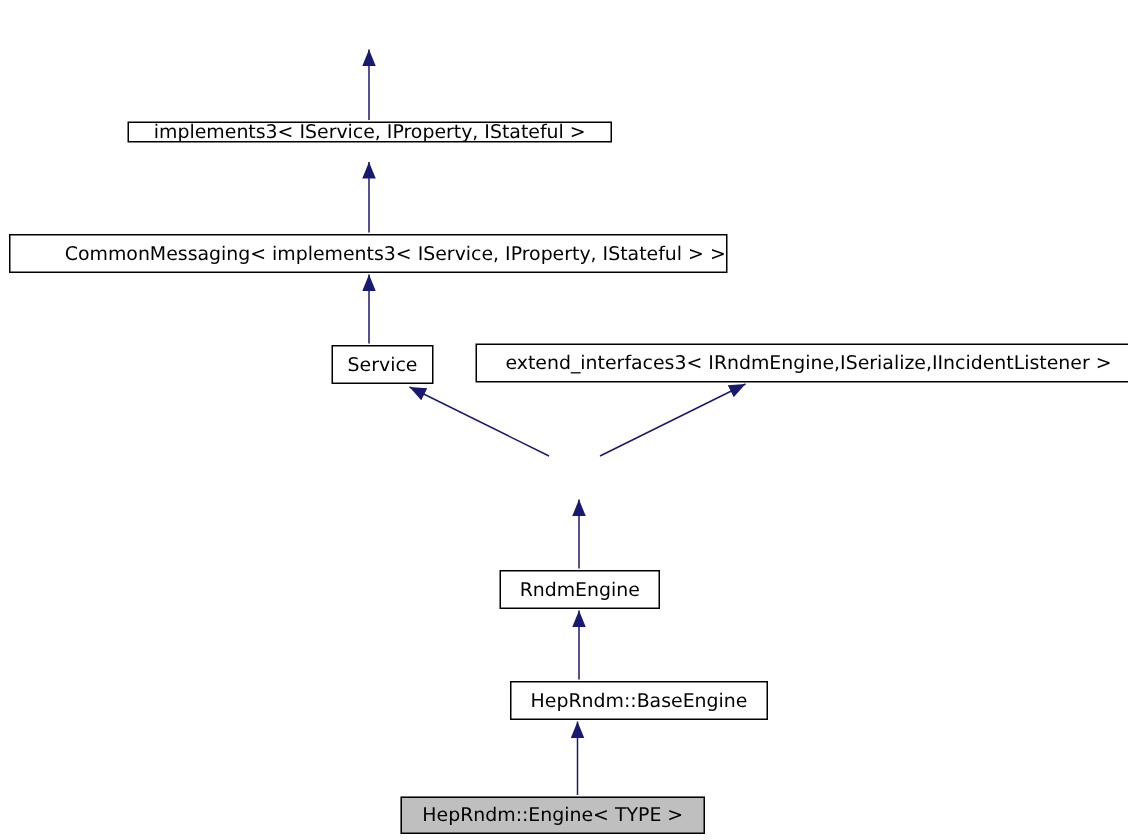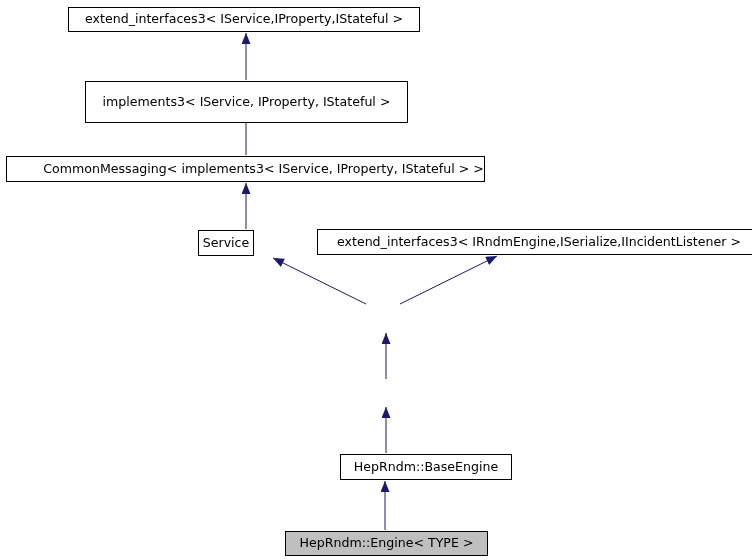--- a/index.html
+++ b/index.html
@@ -56,29 +56,29 @@
     <line x1="246" y1="80" x2="246" y2="33" stroke="#191970" stroke-width="1" marker-end="url(#arrowhead)"></line>
     <line x1="246" y1="155" x2="246" y2="108" stroke="#191970" stroke-width="1" marker-end="url(#arrowhead)"></line>
     <line x1="246" y1="229" x2="246" y2="183" stroke="#191970" stroke-width="1" marker-end="url(#arrowhead)"></line>
     <line x1="366" y1="304" x2="273" y2="258" stroke="#191970" stroke-width="1" marker-end="url(#arrowhead)"></line>
     <line x1="400" y1="304" x2="497" y2="256" stroke="#191970" stroke-width="1" marker-end="url(#arrowhead)"></line>
     <line x1="386" y1="379" x2="386" y2="333" stroke="#191970" stroke-width="1" marker-end="url(#arrowhead)"></line>
     <line x1="386" y1="453" x2="386" y2="407" stroke="#191970" stroke-width="1" marker-end="url(#arrowhead)"></line>
     <line x1="385" y1="530" x2="385" y2="481" stroke="#191970" stroke-width="1" marker-end="url(#arrowhead)"></line>
   </svg>
 
-  <div class="node" style="left:68px;  top:7px;   width:352px; height:25px;">extend_interfaces3&lt; IService,IProperty,IStateful &gt;</div>
 
-  <div class="node" style="left:85px;  top:81px;  width:323px; height:42px;">implements3&lt; IService, IProperty, IStateful &gt;</div>
+  <div class="node" style="left:85px;  top:81px;  width:323px; height:14px;">implements3&lt; IService, IProperty, IStateful &gt;</div>
 
   <div class="node" style="left:6px;   top:156px; width:479px; height:26px;padding-left:36px;">CommonMessaging&lt; implements3&lt; IService, IProperty, IStateful &gt; &gt;</div>
 
-  <div class="node" style="left:198px; top:230px; width:56px;  height:26px;">Service</div>
+  <div class="node" style="left:221px; top:230px; width:68px;  height:26px;">Service</div>
 
   <div class="node" style="left:317px; top:229px; width:444px; height:26px;">extend_interfaces3&lt; IRndmEngine,ISerialize,IIncidentListener &gt;</div>
 
 
+  <div class="node" style="left:333px; top:380px; width:107px; height:26px;">RndmEngine</div>
 
   <div class="node" style="left:300px; top:454px; width:172px; height:26px;margin-left:40px;">HepRndm::BaseEngine</div>
 
-  <div class="node current" style="left:285px; top:531px; width:203px; height:25px;">HepRndm::Engine&lt; TYPE &gt;</div>
+  <div class="node current" style="left:267px; top:531px; width:203px; height:25px;">HepRndm::Engine&lt; TYPE &gt;</div>
 
 </div>
 
 </body></html>

